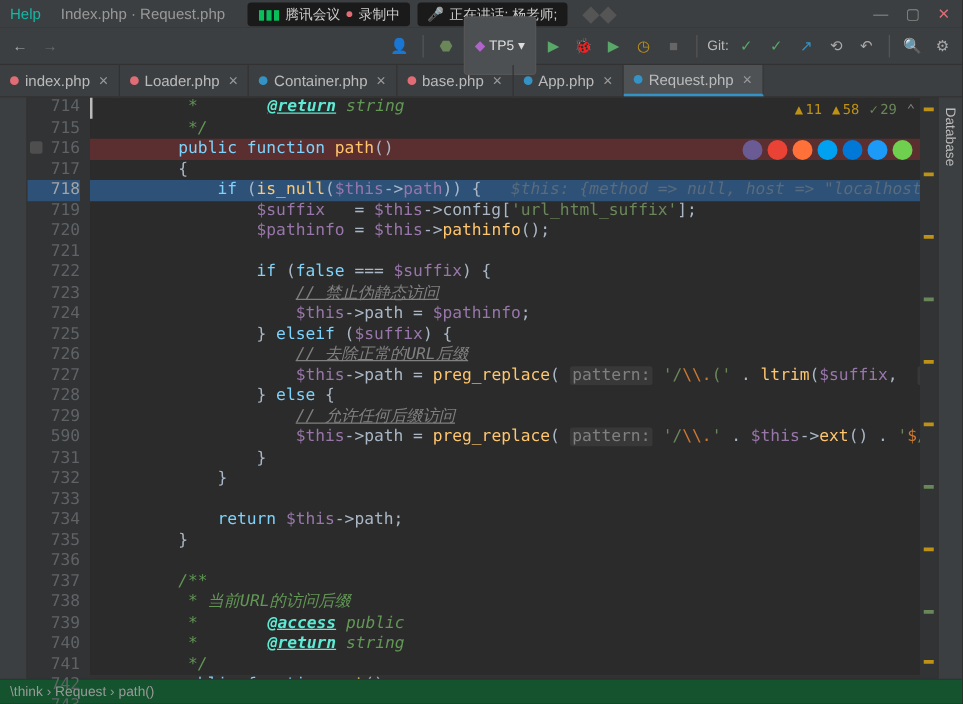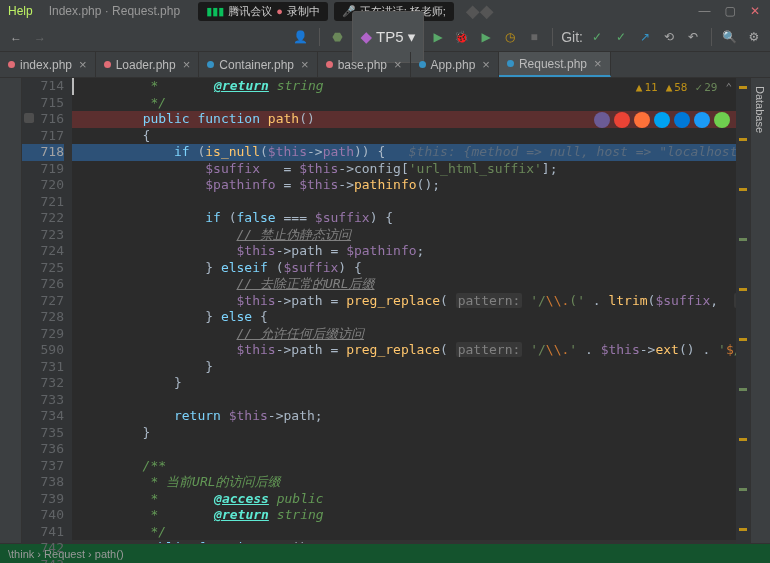--- a/index.html
+++ b/index.html
@@ -1,32 +1,32 @@
 <!DOCTYPE html>
 <html><head>
 <meta charset="utf-8">
 <style>
 * { margin:0; padding:0; box-sizing:border-box; }
 body { font-family:"Segoe UI",sans-serif; font-size:12px; background:#2b2b2b; color:#a9b7c6; width:770px; height:563px; overflow:hidden; position:relative; }
 .topbar { height:22px; background:#3c3f41; display:flex; align-items:center; }
-.topbar .menu { padding:0 8px; color:#bef264; }
+.topbar .menu { padding:0 8px; color:#14b8a6; }
 .topbar .title { padding:0 8px; color:#999; }
 .topbar .meeting { display:flex; align-items:center; gap:6px; margin-left:10px; }
 .topbar .m-item { background:#1a1a1a; padding:2px 8px; border-radius:3px; color:#ccc; font-size:11px; display:flex; align-items:center; gap:4px; }
 .topbar .right-icons { margin-left:auto; display:flex; gap:14px; padding-right:10px; color:#888; }
 .topbar .right-icons span[data-close] { color:#e06c75; }
 .toolbar { height:30px; background:#3c3f41; border-bottom:1px solid #323232; display:flex; align-items:center; padding:0 6px; gap:4px; }
 .toolbar .spacer { flex:1; }
 .t-btn { width:20px; height:20px; display:flex; align-items:center; justify-content:center; color:#aaa; border-radius:3px; }
-.t-select { background:#4c5052; border:1px solid #555; border-radius:3px; padding:16px 8px; color:#ddd; font-size:15px; }
+.t-select { background:#4c5052; border:1px solid #555; border-radius:3px; padding:16px 8px; color:#ddd; font-size:11px; }
 .t-sep { width:1px; height:18px; background:#555; margin:0 4px; }
 .run-green { color:#59a869; }
 .bug-green { color:#59a869; }
 .stop-gray { color:#666; }
-.git { color:#bbb; font-size:14px; }
+.git { color:#bbb; font-size:11px; }
 .git-check { color:#59a869; }
 .git-arrow { color:#3592c4; }
 
 .tabs { height:26px; background:#3c3f41; display:flex; align-items:stretch; border-bottom:1px solid #323232; }
 .tab { display:flex; align-items:center; gap:5px; padding:0 8px; border-right:1px solid #323232; color:#bbb; font-size:12px; }
 .tab.active { background:#4e5254; border-bottom:2px solid #3592c4; }
 .tab .dot { width:7px; height:7px; border-radius:50%; }
 .tab .close { color:#999; font-size:13px; margin-left:2px; }
 
 .editor-area { display:flex; height:calc(563px - 22px - 30px - 26px - 20px); position:relative; }

